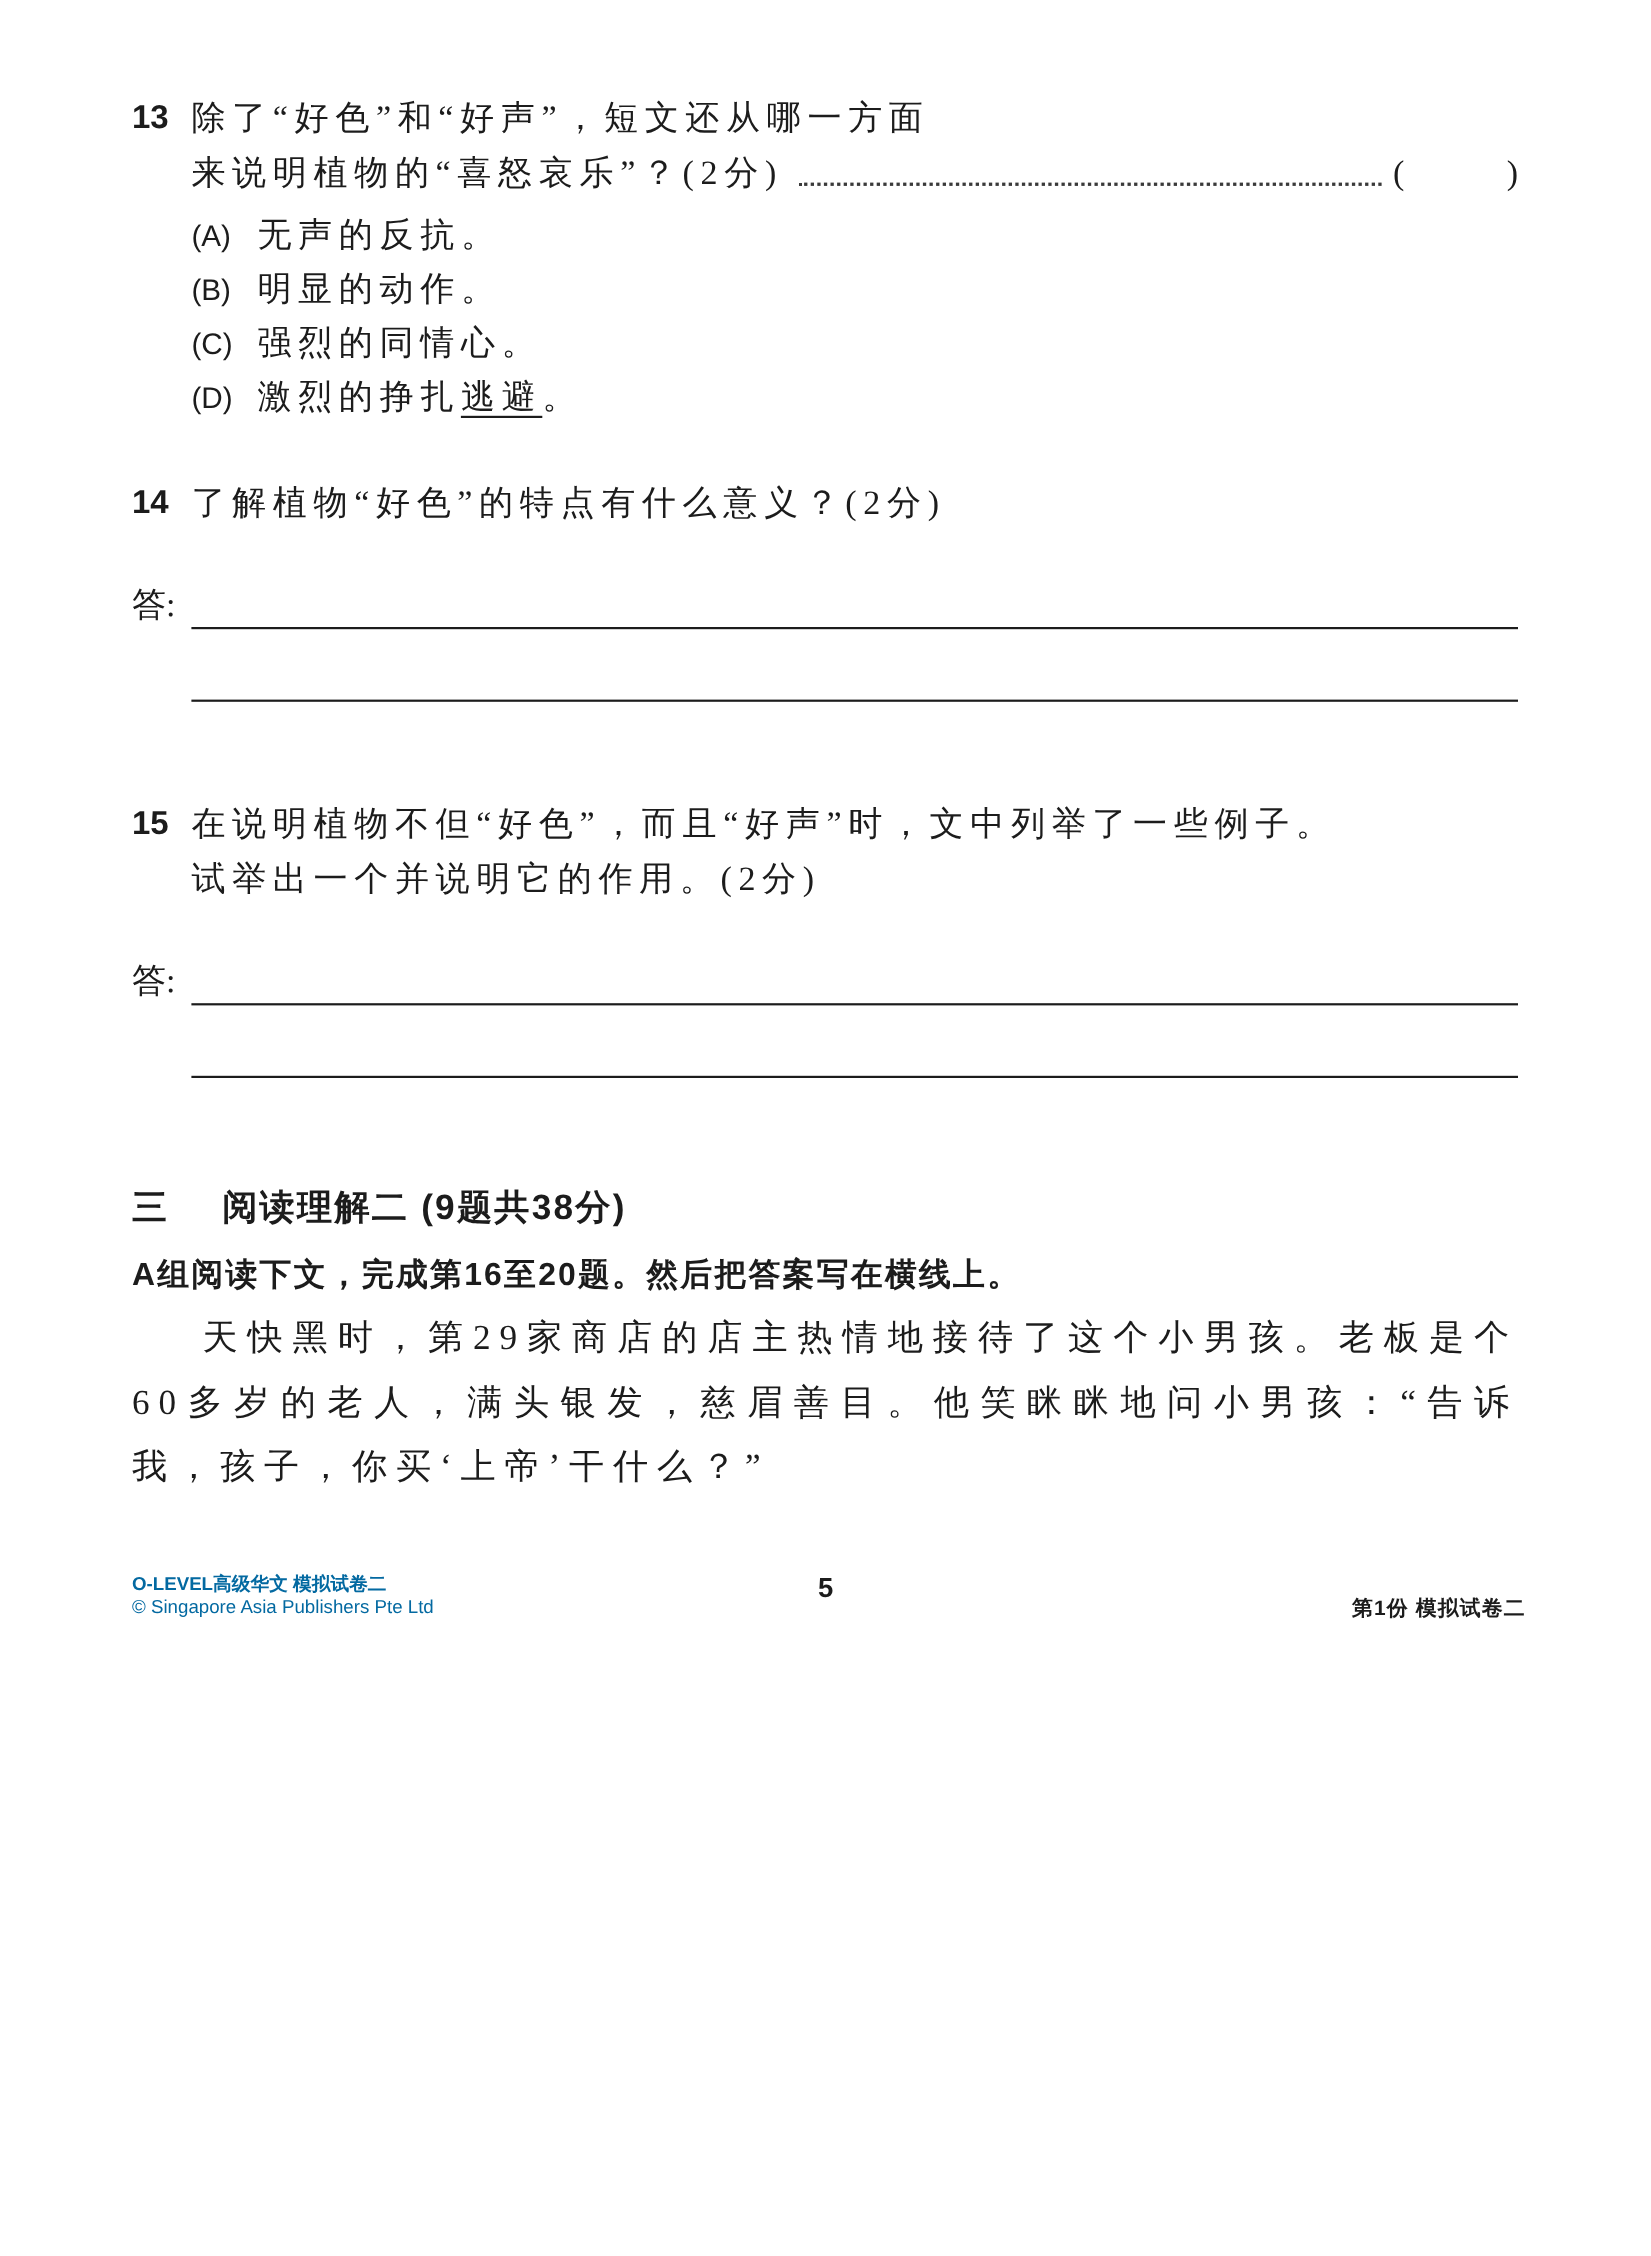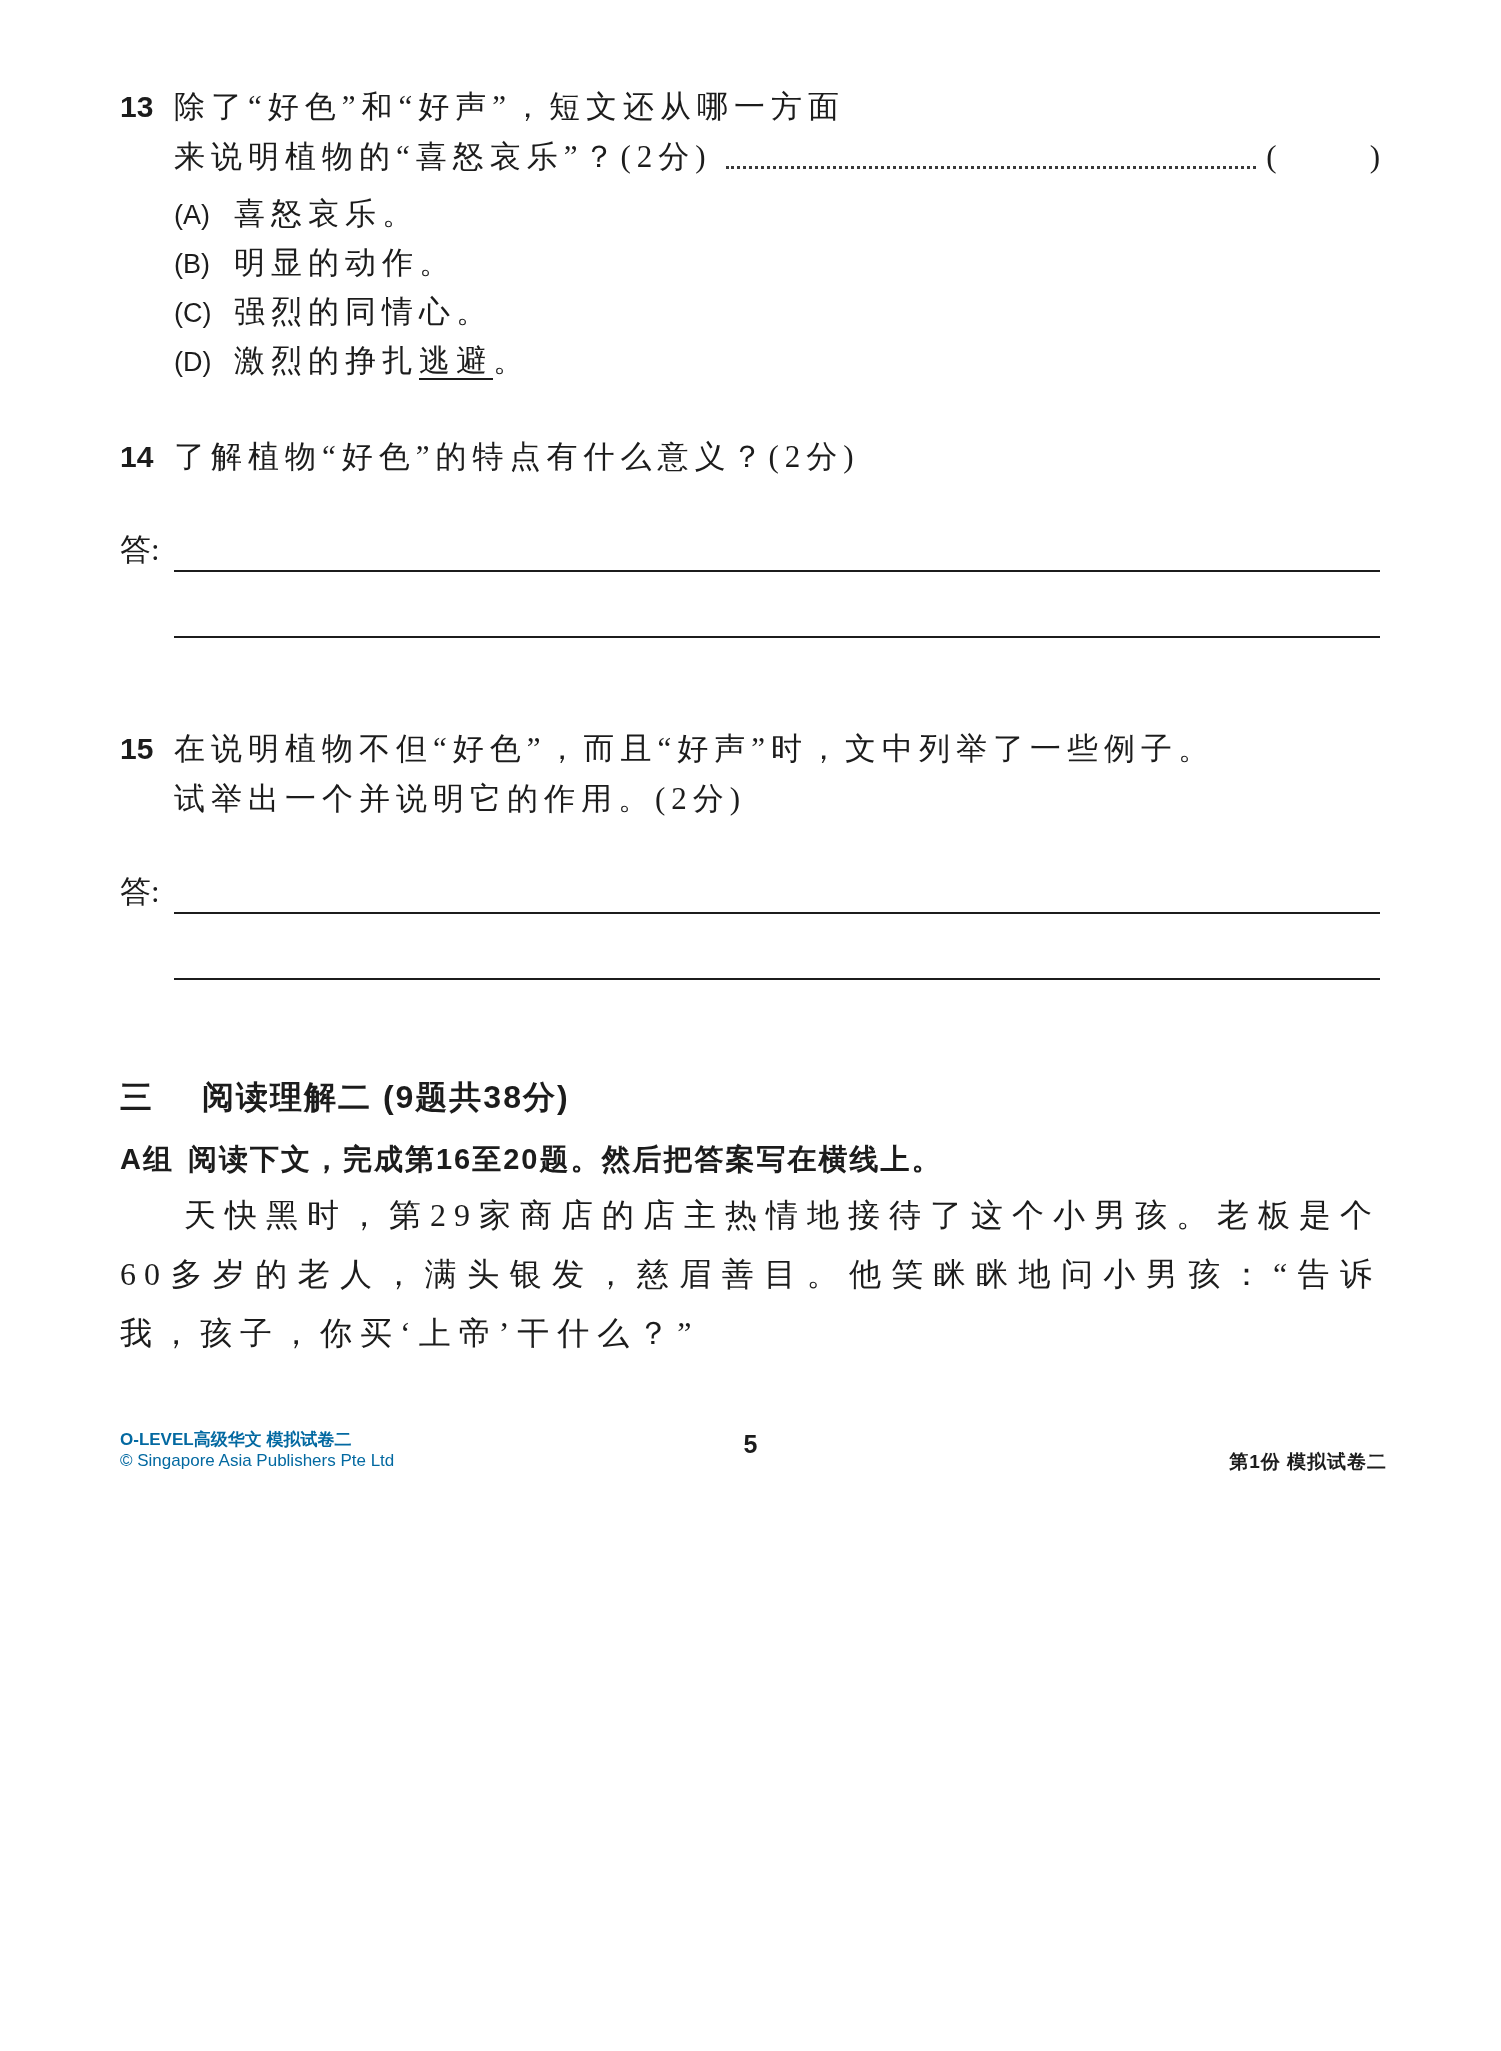--- a/index.html
+++ b/index.html
@@ -53,21 +53,21 @@
     margin-top:94px; position:relative; padding-left:82px;
     font-family:"Liberation Sans","DejaVu Sans",sans-serif;
     font-weight:bold; font-size:32px; letter-spacing:2px; line-height:46px;
   }
   .sec-header .sec-num { position:absolute; left:0; top:0; }
   .grp-line {
     margin-top:16px;
     font-family:"Liberation Sans","DejaVu Sans",sans-serif;
     font-weight:bold; font-size:29px; letter-spacing:2px; line-height:46px;
   }
-  .grp-line .grp-label { margin-right:14px; }
+  .grp-line .grp-label { }
 
   
   .para {
     font-size:32px; letter-spacing:8px; line-height:59px;
     text-align:justify; text-indent:2em;
   }
   .para.p1 { margin-top:32px; }
   .para.p2 { margin-top:4px; }
 
   
@@ -98,21 +98,21 @@
       <div class="qblock">
         <span class="qnum">13</span>
         <div class="qline"><span class="qtext">除了“好色”和“好声”，短文还从哪一方面</span></div>
         <div class="qline flexline">
           <span class="qtext">来说明植物的“喜怒哀乐”？(2分)</span>
           <span class="leader"></span>
           <span class="bracket">(　　　)</span>
         </div>
         <div class="opts">
           <div class="opt-row">
-            <span class="opt-label">(A)</span><span><span>喜怒哀乐。</span><span class="u"></span><span></span></span>
+            <span class="opt-label">(A)</span><span><span>无声的反抗。</span><span class="u"></span><span></span></span>
           </div>
           <div class="opt-row">
             <span class="opt-label">(B)</span><span><span>明显的动作。</span><span class="u"></span><span></span></span>
           </div>
           <div class="opt-row">
             <span class="opt-label">(C)</span><span><span>强烈的同情心。</span><span class="u"></span><span></span></span>
           </div>
           <div class="opt-row">
             <span class="opt-label">(D)</span><span><span>激烈的挣扎</span><span class="u">逃避</span><span>。</span></span>
           </div>

